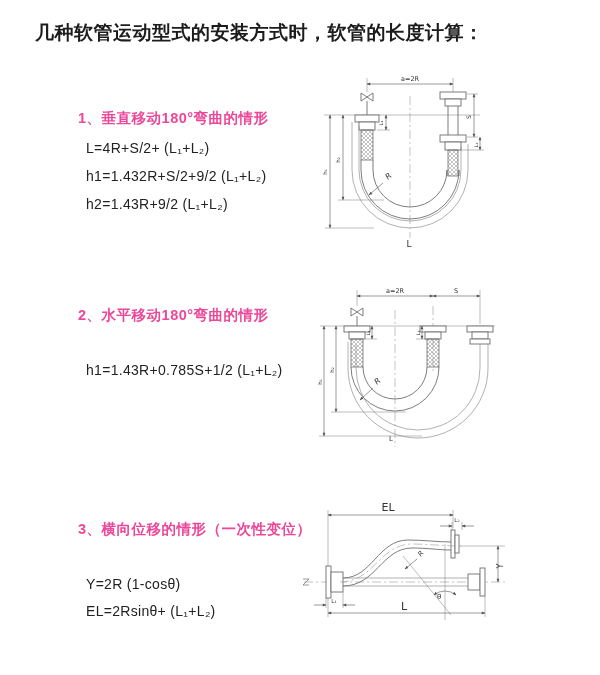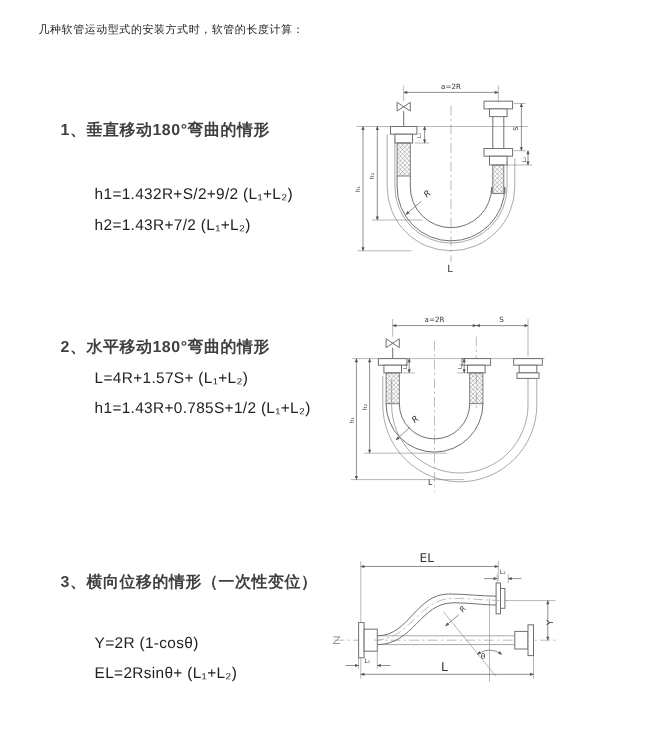--- a/index.html
+++ b/index.html
@@ -1,19 +1,19 @@
 <!DOCTYPE html>
 <html><head>
 <meta charset="utf-8">
 <style>
   html,body{margin:0;padding:0;background:#fff;}
   #page{position:relative;width:600px;height:675px;background:#ffffff;overflow:hidden;
         font-family:"Liberation Sans","DejaVu Sans",sans-serif;color:#222;}
-  .title{position:absolute;left:35px;top:20px;font-size:10px;font-weight:normal;letter-spacing:.5px;color:#1c1c1c;}
-  .sec-head{position:absolute;font-size:14.5px;font-weight:bold;color:#404040;letter-spacing:.5px;}
+  .title{position:absolute;left:35px;top:20px;font-size:19px;font-weight:bold;letter-spacing:.5px;color:#1c1c1c;}
+  .sec-head{position:absolute;font-size:14.5px;font-weight:bold;color:#ec4899;letter-spacing:.5px;margin-left:23px;}
   .formula{position:absolute;font-size:14px;color:#222;letter-spacing:.3px;
            font-family:"Liberation Sans","DejaVu Sans",sans-serif;}
   svg{position:absolute;overflow:visible;}
   
   .ln{stroke:#6e6e6e;stroke-width:.9;fill:none}
   .lnf{stroke:#6e6e6e;stroke-width:.9;fill:#fff}
   .ln2{stroke:#8f8f8f;stroke-width:.7;fill:none}
   .dim{stroke:#555;stroke-width:.6;fill:none}
   .ext{stroke:#7a7a7a;stroke-width:.5;fill:none}
   .cl{stroke:#9a9a9a;stroke-width:.6;stroke-dasharray:9 3 2 3;fill:none}
@@ -21,25 +21,25 @@
   .braid{stroke:#6e6e6e;stroke-width:.8;}
 </style>
 </head>
 <body>
 
 <div id="page">
 
   <div class="title">几种软管运动型式的安装方式时，软管的长度计算：</div>
 
   <div class="sec-head" style="left:55px;top:109px">1、垂直移动180°弯曲的情形</div>
+  <div class="formula" style="left:86px;top:140px">L=4R+S/2+ (L₁+L₂)</div>
   <div class="formula" style="left:86px;top:168px">h1=1.432R+S/2+9/2 (L₁+L₂)</div>
-  <div class="formula" style="left:86px;top:196px">h2=1.43R+7/2 (L₁+L₂)</div>
+  <div class="formula" style="left:86px;top:196px">h2=1.43R+9/2 (L₁+L₂)</div>
 
   <div class="sec-head" style="left:55px;top:306px">2、水平移动180°弯曲的情形</div>
-  <div class="formula" style="left:86px;top:335px">L=4R+1.57S+ (L₁+L₂)</div>
   <div class="formula" style="left:86px;top:362px">h1=1.43R+0.785S+1/2 (L₁+L₂)</div>
 
   <div class="sec-head" style="left:55px;top:520px">3、横向位移的情形（一次性变位）</div>
   <div class="formula" style="left:86px;top:576px">Y=2R (1-cosθ)</div>
   <div class="formula" style="left:86px;top:603px">EL=2Rsinθ+ (L₁+L₂)</div>
 
   <svg style="left:312px;top:70px" width="286" height="192" viewBox="0 0 286 192">
     <defs>
       <pattern id="hz1" width="4" height="4" patternUnits="userSpaceOnUse">
         <path d="M0 4 L4 0 M0 0 L4 4" stroke="#8a8a8a" stroke-width="0.5"></path>

